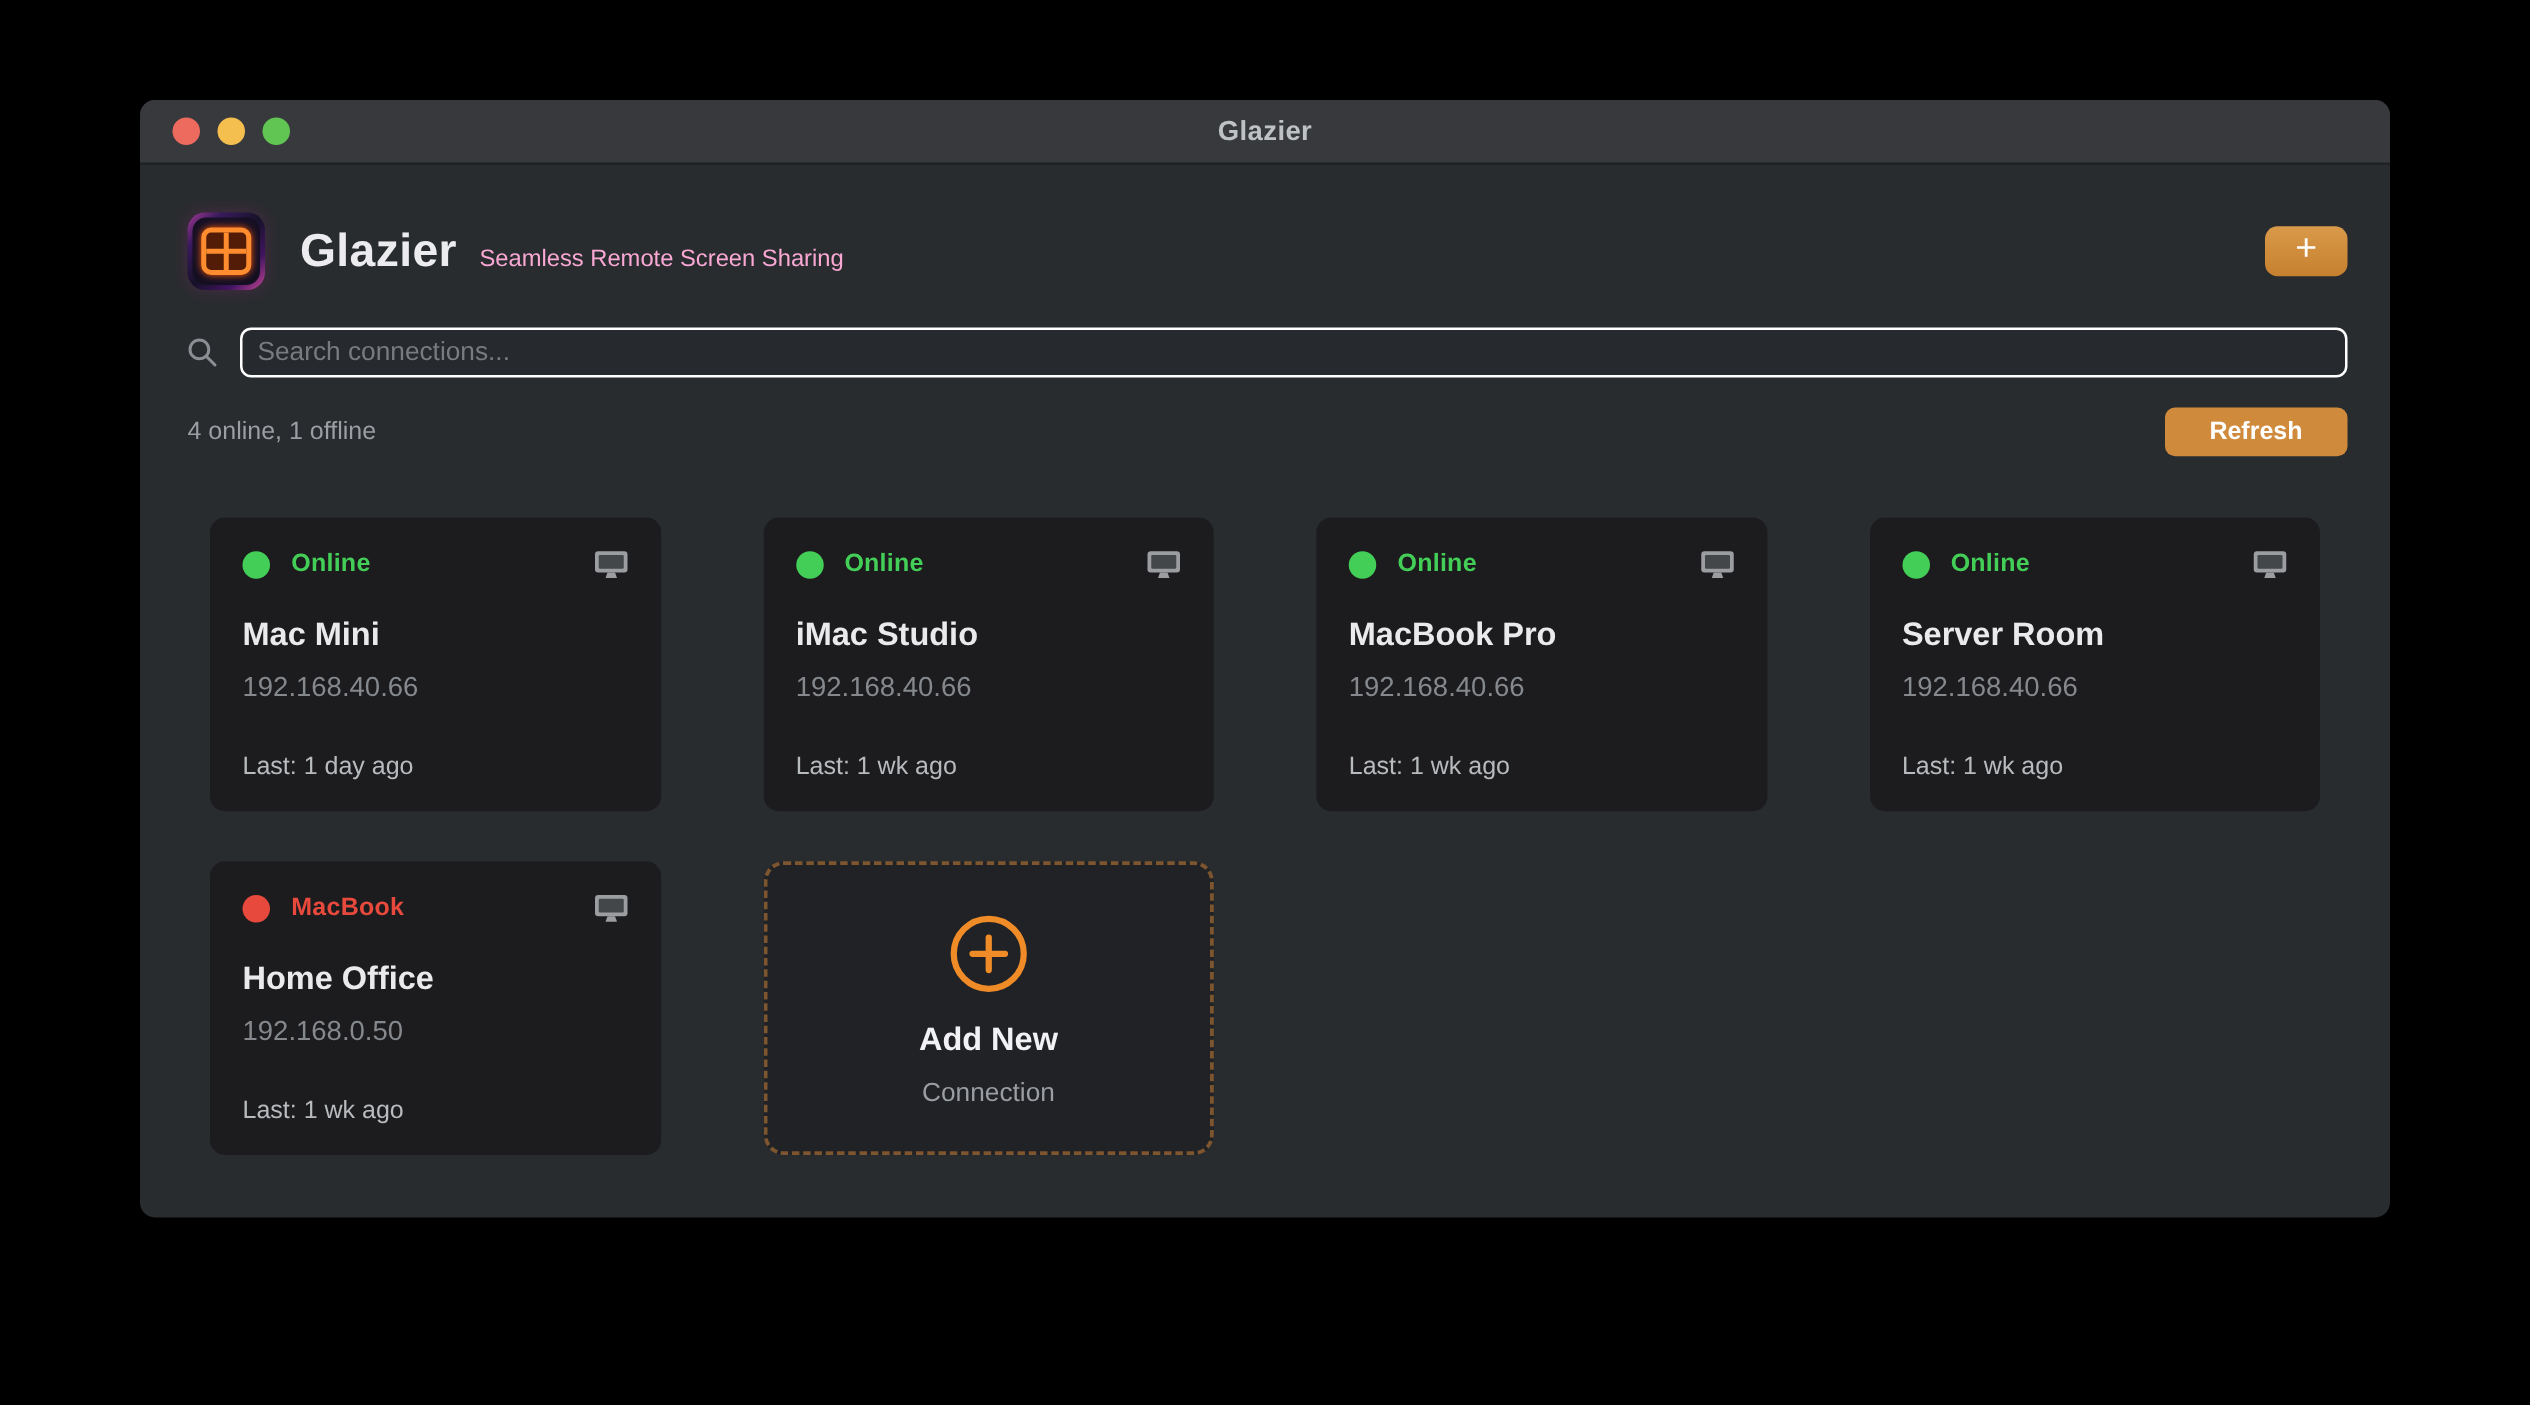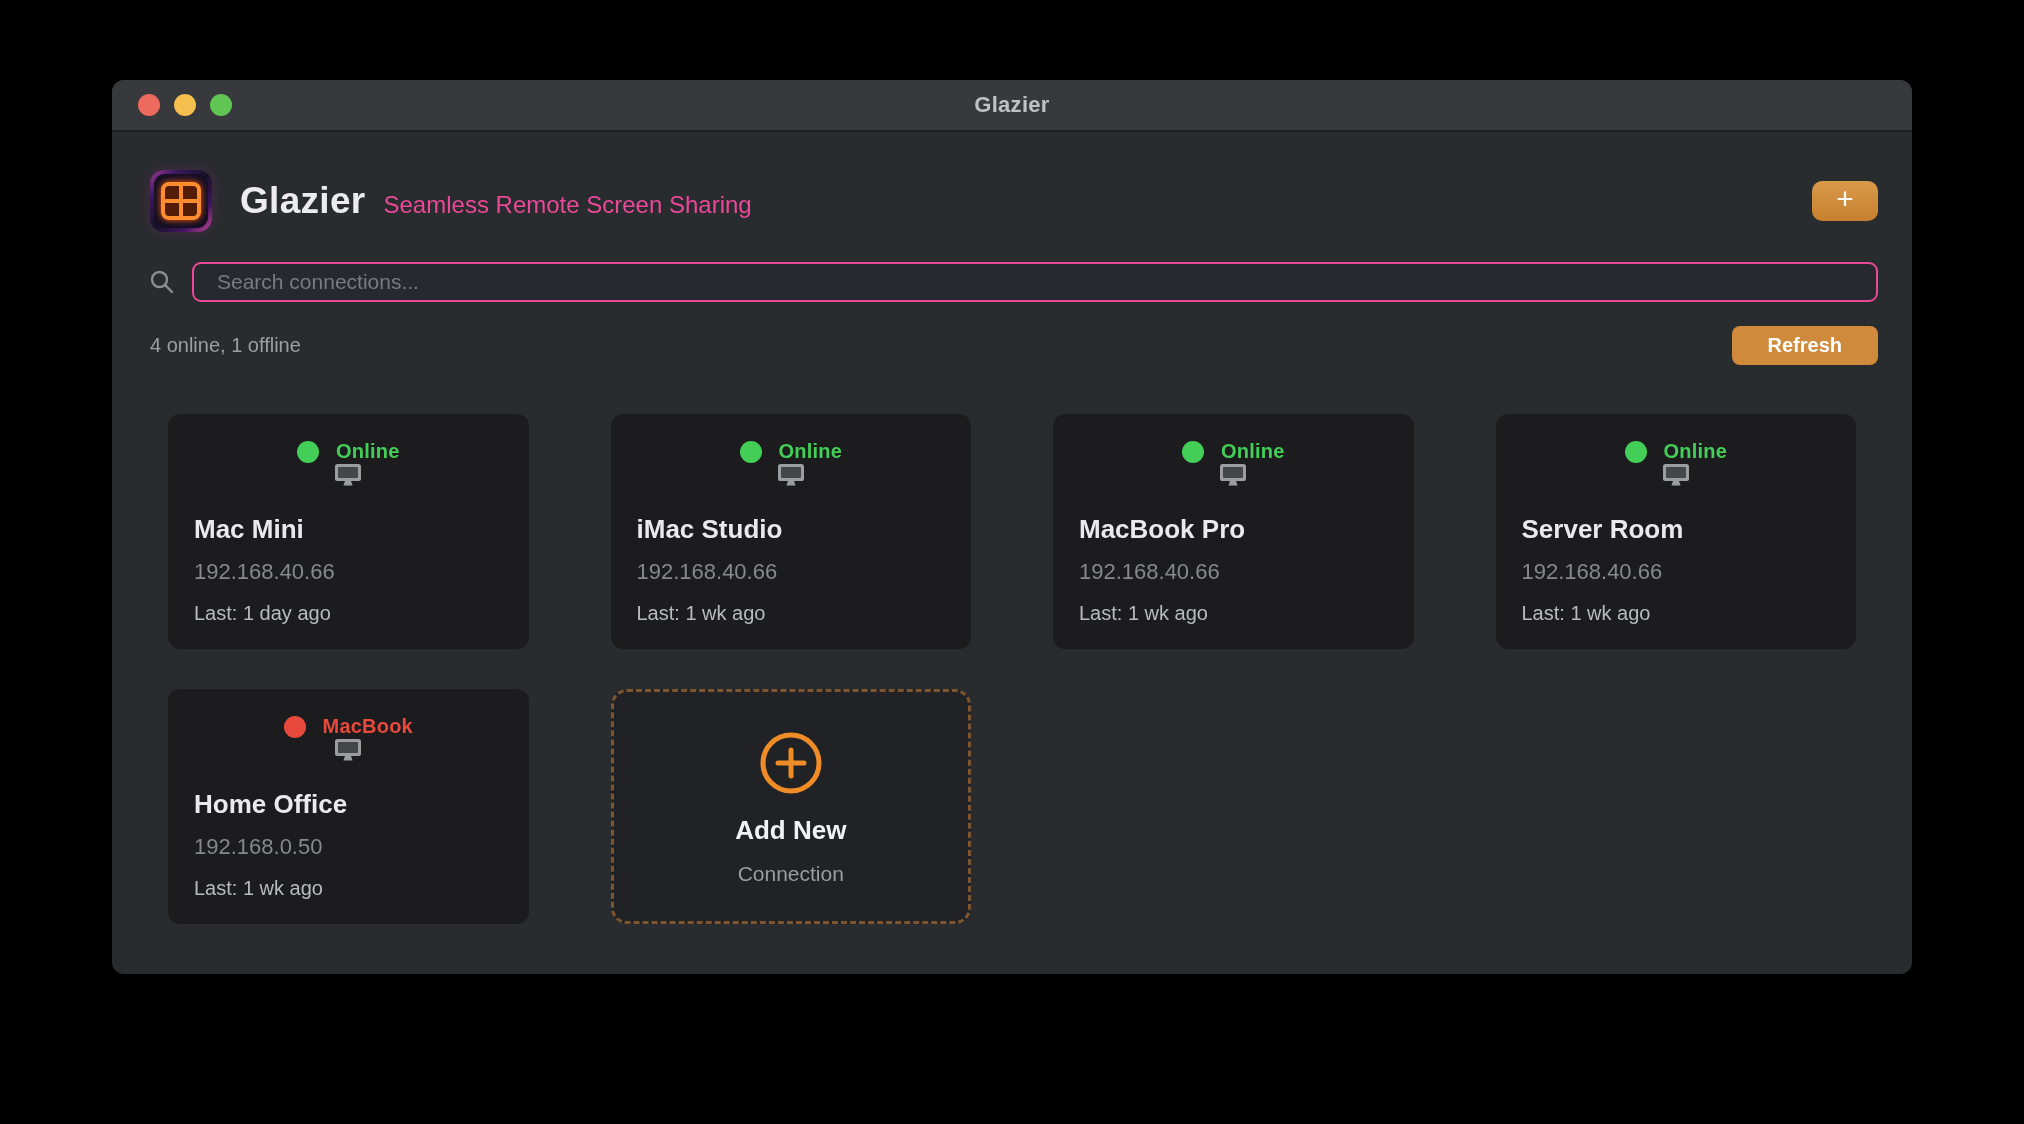--- a/index.html
+++ b/index.html
@@ -23,51 +23,51 @@
   
   .app-header { display:flex; align-items:center; padding:38px 34px 0 38px; }
   .app-icon { width:62px; height:62px; flex:0 0 62px; border-radius:14px; position:relative;
     background:linear-gradient(135deg,#a63a96 0%,#3a1a5e 22%,#161228 50%,#401460 76%,#c44794 100%);
     box-shadow:0 0 12px rgba(170,40,140,.25); display:flex; align-items:center; justify-content:center; }
   .app-icon .inner { position:absolute; inset:4px; border-radius:11px;
     background:radial-gradient(circle at 50% 45%, #221430 0%, #150f22 80%); }
   .app-icon svg { position:relative; z-index:2; filter:drop-shadow(0 0 3px #ff5a00); }
   .title-group { display:flex; align-items:baseline; margin-left:28px; }
   .app-name { font-size:37px; font-weight:bold; color:#ececee; letter-spacing:.3px; }
-  .tagline  { font-size:24px; color:#ec4899; margin-left:18px; }
+  .tagline  { font-size:19px; color:#f9a8d4; margin-left:18px; }
   .spacer { flex:1; }
   .add-btn { width:66px; height:40px; border:none; border-radius:10px; cursor:pointer;
     background:linear-gradient(180deg,#d99a49,#c6802f); color:#fdfdfd; font-size:30px;
     font-weight:300; line-height:36px; display:flex; align-items:center; justify-content:center;
     font-family:"Liberation Sans","DejaVu Sans",sans-serif; padding-bottom:4px; }
 
   
   .search-row { display:flex; align-items:center; gap:16px; padding:30px 34px 0 36px; }
   .search-icon { flex:0 0 28px; display:flex; align-items:center; }
-  .search-input { flex:1; height:40px; background:#26292d; border:2px solid #ec4899;
-    border-radius:9px; padding:0 23px; font-size:21px; color:#d6d8da;
+  .search-input { flex:1; height:40px; background:#26292d; border:2px solid #ffffff;
+    border-radius:9px; padding:0 12px; font-size:21px; color:#d6d8da;
     font-family:"Liberation Sans","DejaVu Sans",sans-serif; outline:none; }
   .search-input::placeholder { color:#787b80; }
 
   
   .status-row { display:flex; align-items:center; justify-content:space-between;
     padding:24px 34px 16px 38px; }
   .summary { font-size:20px; color:#9b9ea2; }
   .refresh-btn { border:none; border-radius:8px; background:var(--accent,#d08a3c);
     color:#fff; font-size:20px; font-weight:bold; padding:8px 36px; cursor:pointer;
     font-family:"Liberation Sans","DejaVu Sans",sans-serif; }
 
   .divider { height:1px; background:#46494d; }
 
   
   .grid { display:grid; grid-template-columns:repeat(4,1fr); gap:40px 82px;
     padding:33px 56px 54px; }
   .card { background:#1c1c1e; border-radius:12px; min-height:235px;
     padding:26px 26px 24px; display:flex; flex-direction:column; cursor:pointer; }
-  .card-top { display:flex; align-items:center; justify-content:space-between;flex-direction:column; }
+  .card-top { display:flex; align-items:flex-start; justify-content:space-between; }
   .status { display:flex; align-items:center; gap:17px; }
   .dot { width:22px; height:22px; border-radius:50%; }
   .card.online  .dot { background:var(--online,#43cf57); }
   .card.offline .dot { background:var(--offline,#e8493d); }
   .status-label { font-size:20px; font-weight:bold; letter-spacing:.2px; }
   .card.online  .status-label { color:var(--online,#43cf57); }
   .card.offline .status-label { color:var(--offline,#e8493d); }
   .card-name { font-size:26px; font-weight:bold; color:#eaeaec; margin-top:22px; }
   .card-ip   { font-size:22px; color:#85888c; margin-top:14px; }
   .card-last { font-size:20px; color:#b8bbbe; margin-top:auto; }

